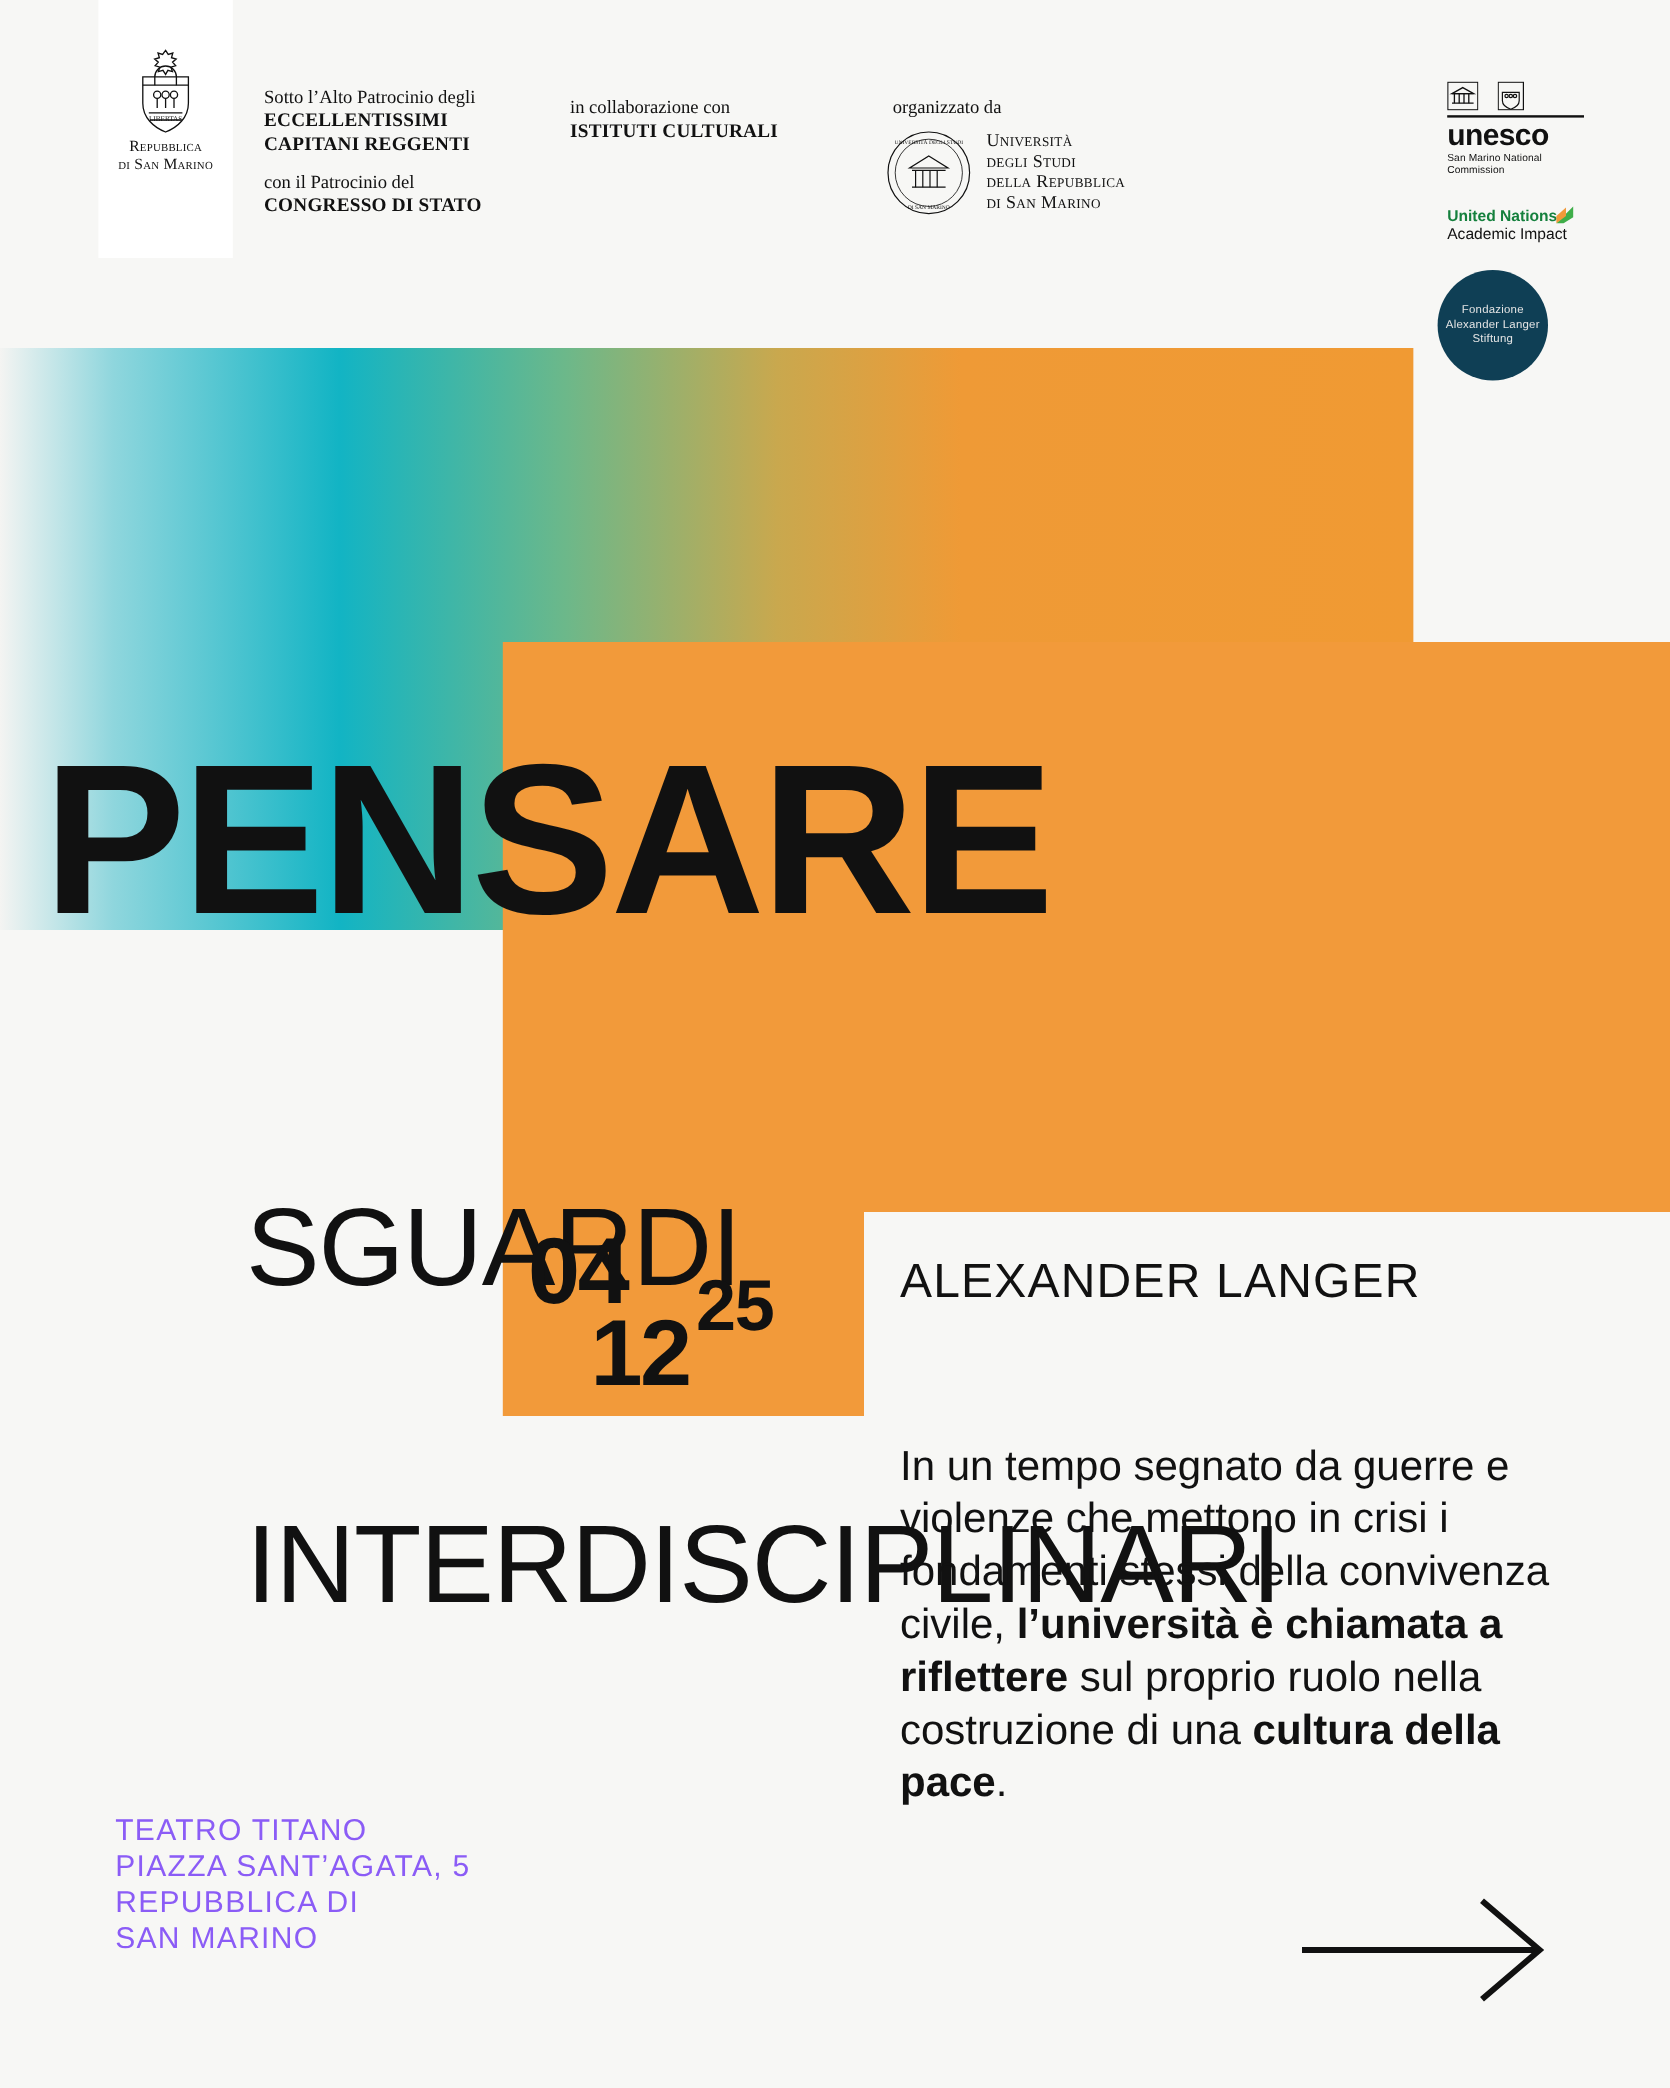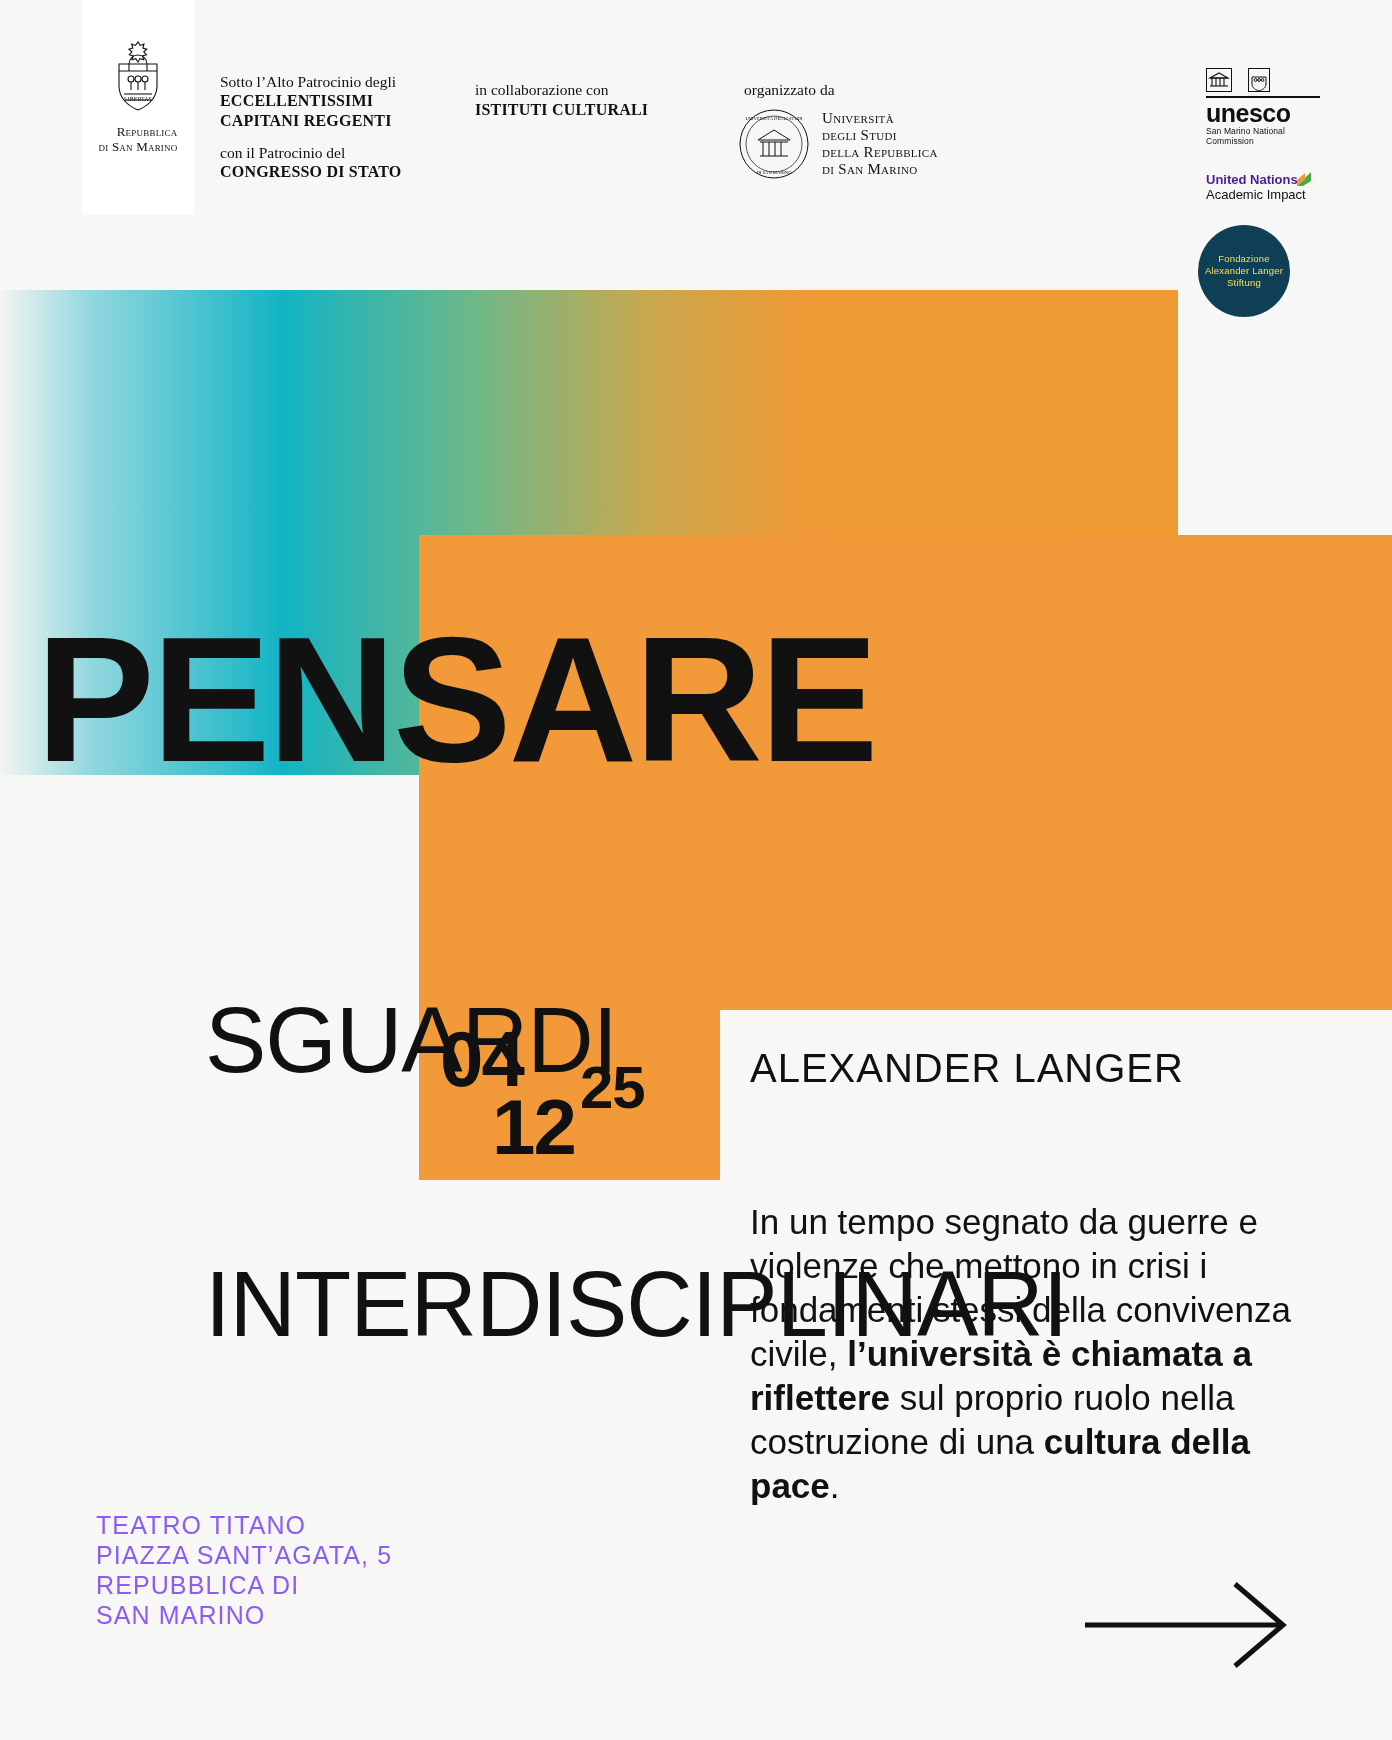--- a/index.html
+++ b/index.html
@@ -35,22 +35,22 @@
     flex-direction: column;
     align-items: center;
     justify-content: flex-start;
     padding-top: 38px;
     box-sizing: border-box;
   }
   .coat-emblem {
     width: 62px; height: 74px;
   }
   .coat-caption {
-    margin-top: 12px;
-    text-align: right;
+    margin-top: 2px;
+    text-align: center;
     font-family: "Liberation Serif", serif;
     font-size: 13px;
     line-height: 15px;
     letter-spacing: 0.2px;
     color: #111;
     font-variant: small-caps;
   }
   .patron {
     position: absolute;
     left: 220px; top: 72px;
@@ -116,33 +116,33 @@
     color: #111; line-height: 26px; margin-top: 2px;
   }
   .unesco-sub {
     font-size: 8.5px; color: #111; letter-spacing: .1px; line-height: 10px;
   }
   .logo-unai {
     position: absolute;
     left: 1206px; top: 172px;
     width: 120px;
   }
-  .unai-l1 { font-size: 13px; font-weight: bold; color: #4c1d95; line-height: 15px;}
+  .unai-l1 { font-size: 13px; font-weight: bold; color: #15803d; line-height: 15px;}
   .unai-l2 { font-size: 13px; color: #111; line-height: 15px;}
   .unai-mark {
     position: absolute; right: 14px; top: -1px;
     width: 16px; height: 16px;
   }
   .logo-langer {
     position: absolute;
     left: 1198px; top: 225px;
     width: 92px; height: 92px;
     border-radius: 50%;
     background: #0f3f55;
-    color: #fde047;
+    color: #e5e5e5;
     display: flex; align-items: center; justify-content: center;
     text-align: center;
   }
   .logo-langer div {
     font-size: 9.5px; line-height: 12px; letter-spacing: .2px;
   }
 
   
   .band-gradient {
     position: absolute;

